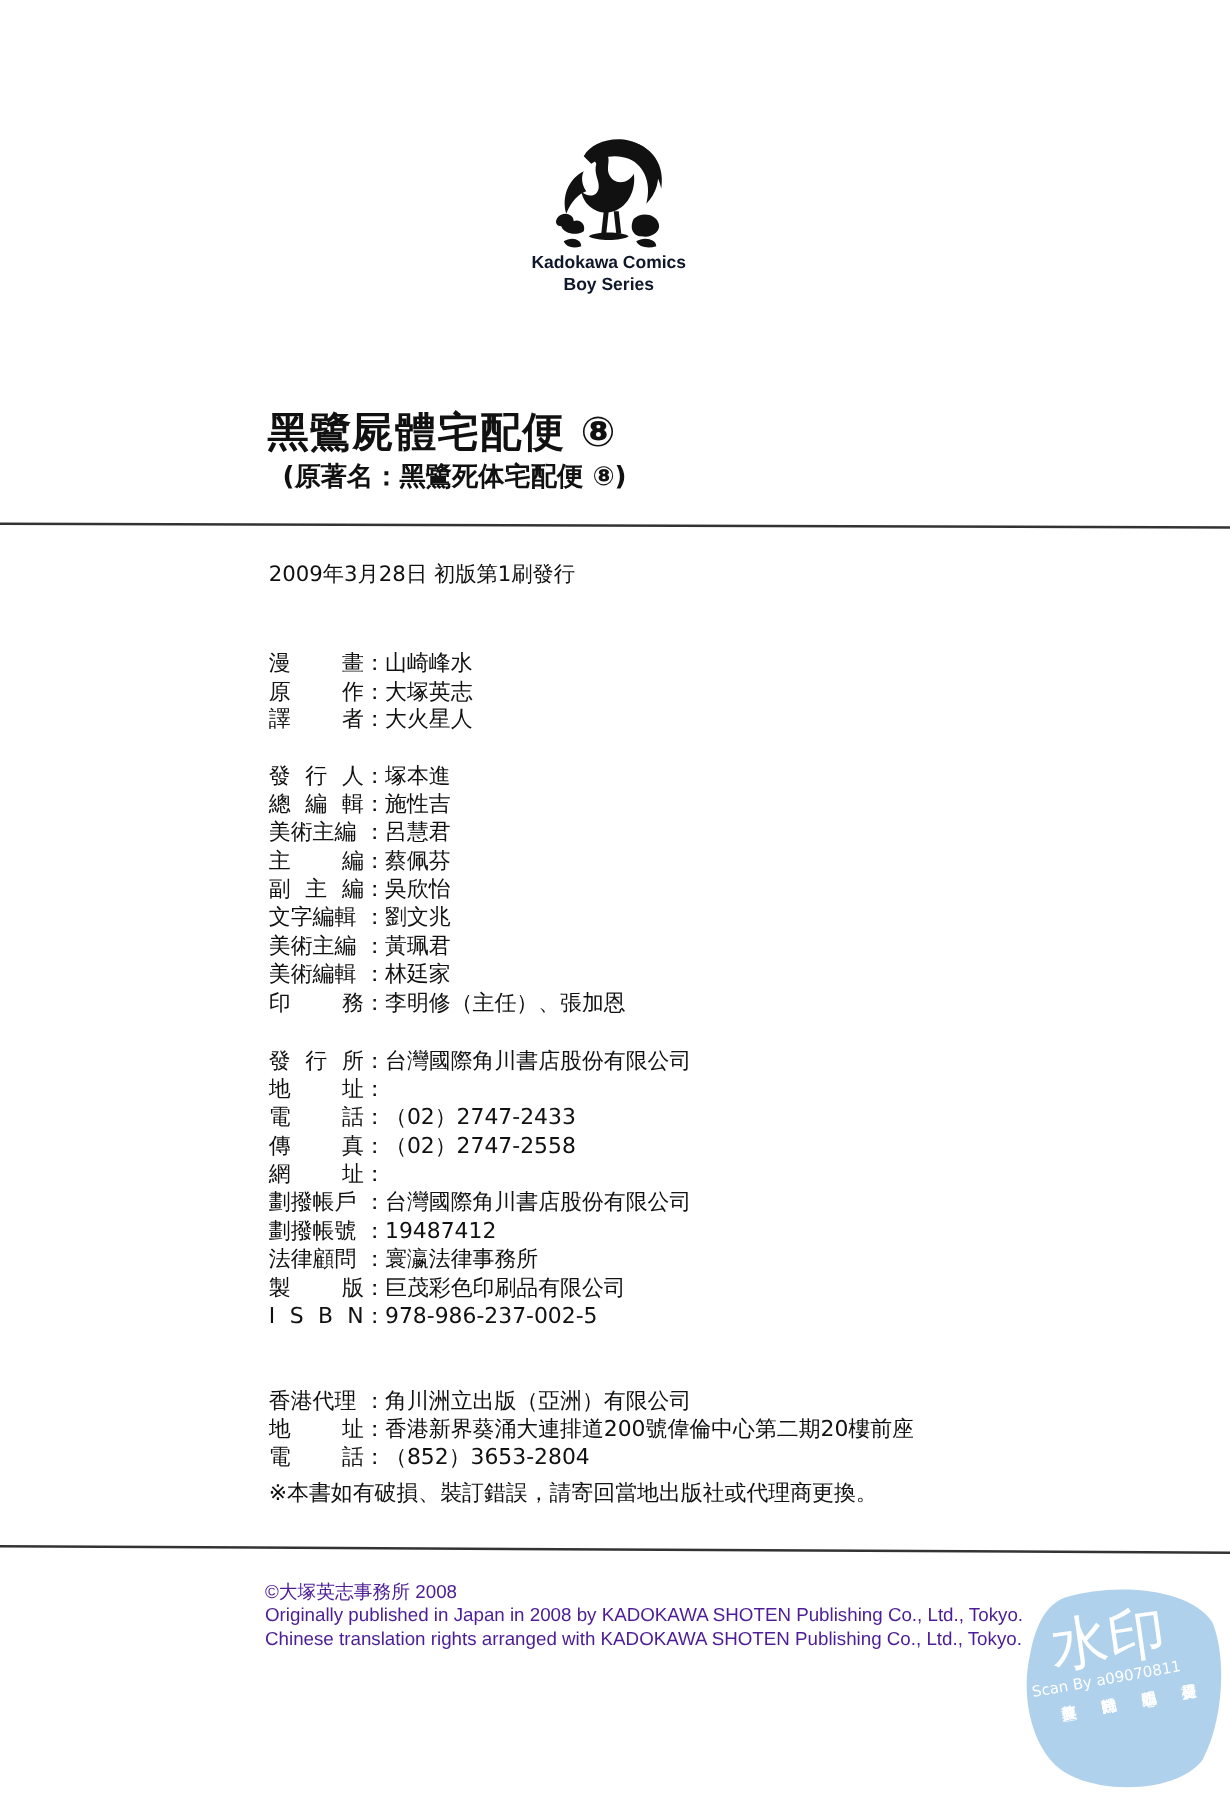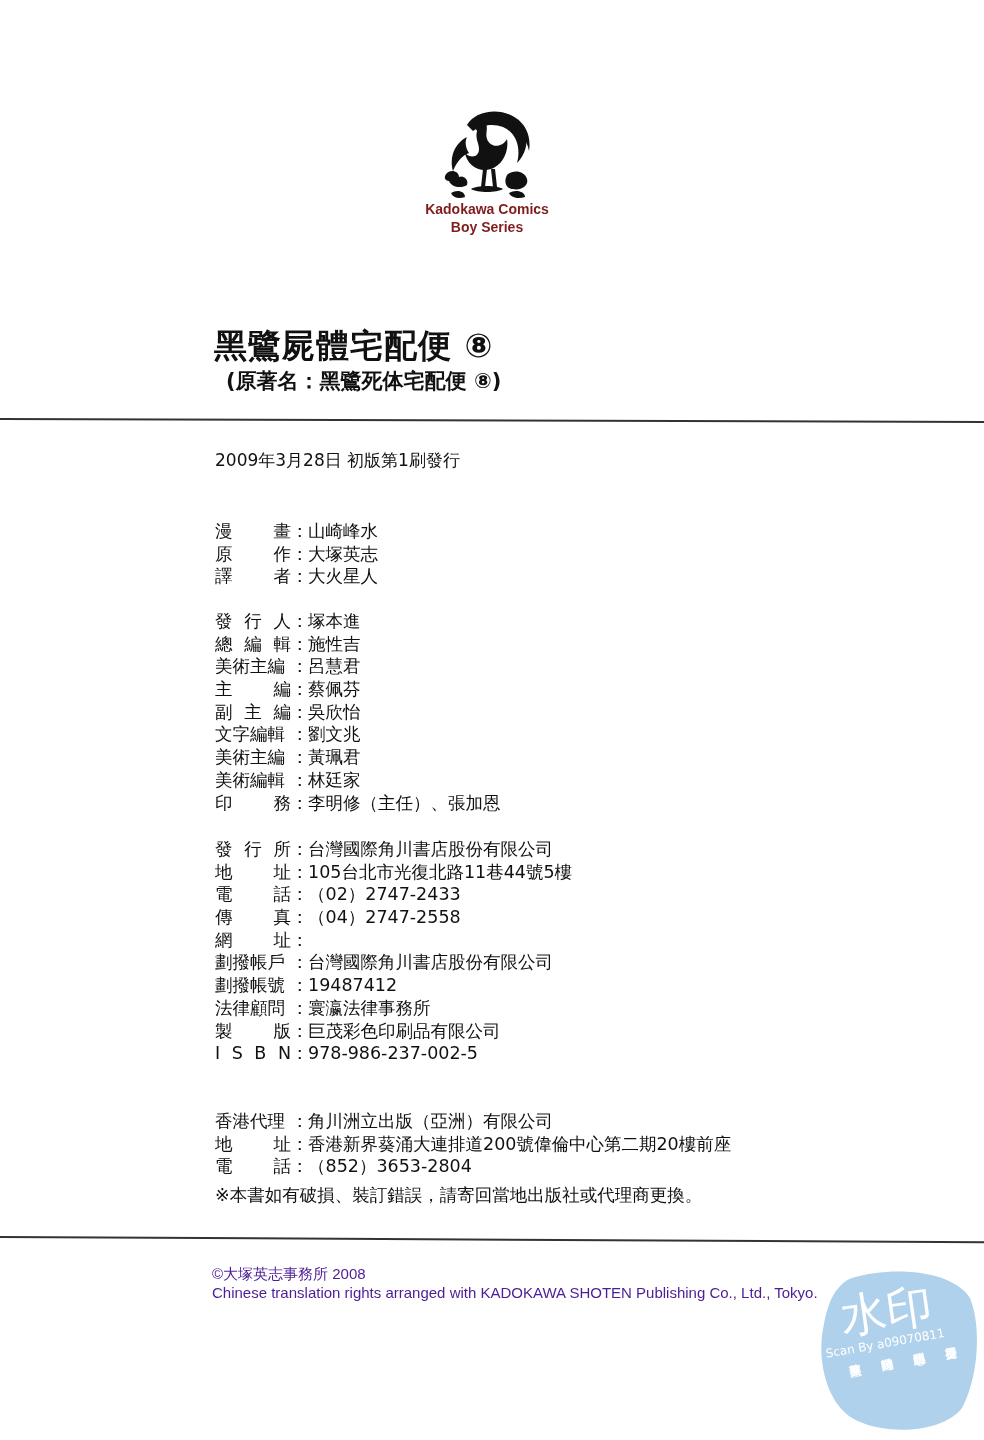--- a/index.html
+++ b/index.html
@@ -21,21 +21,21 @@
     .logo {
       left: 437px; top: 103px; width: 100px; height: 100px;
     }
     .logo-caption {
       left: 392px; top: 200px; width: 190px;
       text-align: center;
       font-family: "Liberation Sans", sans-serif;
       font-weight: bold;
       font-size: 14px;
       line-height: 18px;
-      color: #7f1d1d;
+      color: #0f172a;
     }
 
     
     .title {
       left: 214px; top: 326px;
       font-size: 33px;
       font-weight: bold;
       letter-spacing: 1px;
       line-height: 40px;
       white-space: nowrap;
@@ -252,37 +252,36 @@
       </div>
       <div class="colon">：</div>
       <div class="val">台灣國際角川書店股份有限公司</div>
     </div>
     <div class="row">
       <div class="lbl">
         <span>地</span>
         <span>址</span>
       </div>
       <div class="colon">：</div>
-      <div class="val">105台北市光復北路11巷44號5樓</div>
     </div>
     <div class="row">
       <div class="lbl">
         <span>電</span>
         <span>話</span>
       </div>
       <div class="colon">：</div>
       <div class="val">（02）2747-2433</div>
     </div>
     <div class="row">
       <div class="lbl">
         <span>傳</span>
         <span>真</span>
       </div>
       <div class="colon">：</div>
-      <div class="val">（04）2747-2558</div>
+      <div class="val">（02）2747-2558</div>
     </div>
     <div class="row">
       <div class="lbl">
         <span>網</span>
         <span>址</span>
       </div>
       <div class="colon">：</div>
     </div>
     <div class="row">
       <div class="lbl">
@@ -349,20 +348,21 @@
       <div class="val">（852）3653-2804</div>
     </div>
   </div>
 
 <div class="abs notice">※本書如有破損、裝訂錯誤，請寄回當地出版社或代理商更換。</div>
 
 <div class="abs rule" style="top:1236px; transform: rotate(0.3deg);"></div>
 
 <div class="abs copyright">
   <div>©大塚英志事務所 2008</div>
+  <div>Originally published in Japan in 2008 by KADOKAWA SHOTEN Publishing Co., Ltd., Tokyo.</div>
   <div>Chinese translation rights arranged with KADOKAWA SHOTEN Publishing Co., Ltd., Tokyo.</div>
 </div>
 
 <div class="abs watermark">
   <svg width="168" height="165" viewBox="0 0 168 165">
     <path d="M40 10 C 80 -2, 140 2, 158 30 C 170 60, 166 110, 150 140 C 130 166, 70 168, 40 150 C 14 134, 4 90, 12 56 C 16 34, 24 16, 40 10 Z" fill="#a9cdea" opacity="0.92"></path>
     <text x="28" y="58" font-family="DejaVu Sans, sans-serif" font-size="46" fill="#ffffff" transform="rotate(-8 80 40)">水印</text>
     <text x="12" y="78" font-family="DejaVu Sans, sans-serif" font-size="12" fill="#ffffff" transform="rotate(-10 80 70)">Scan By a09070811</text>
   </svg>
   <div class="abs" style="left:30px; top:78px; width:130px; height:80px; display:flex; flex-direction:row-reverse; justify-content:space-around; transform: rotate(-10deg); color:#ffffff; font-size:12px; line-height:13px;">

